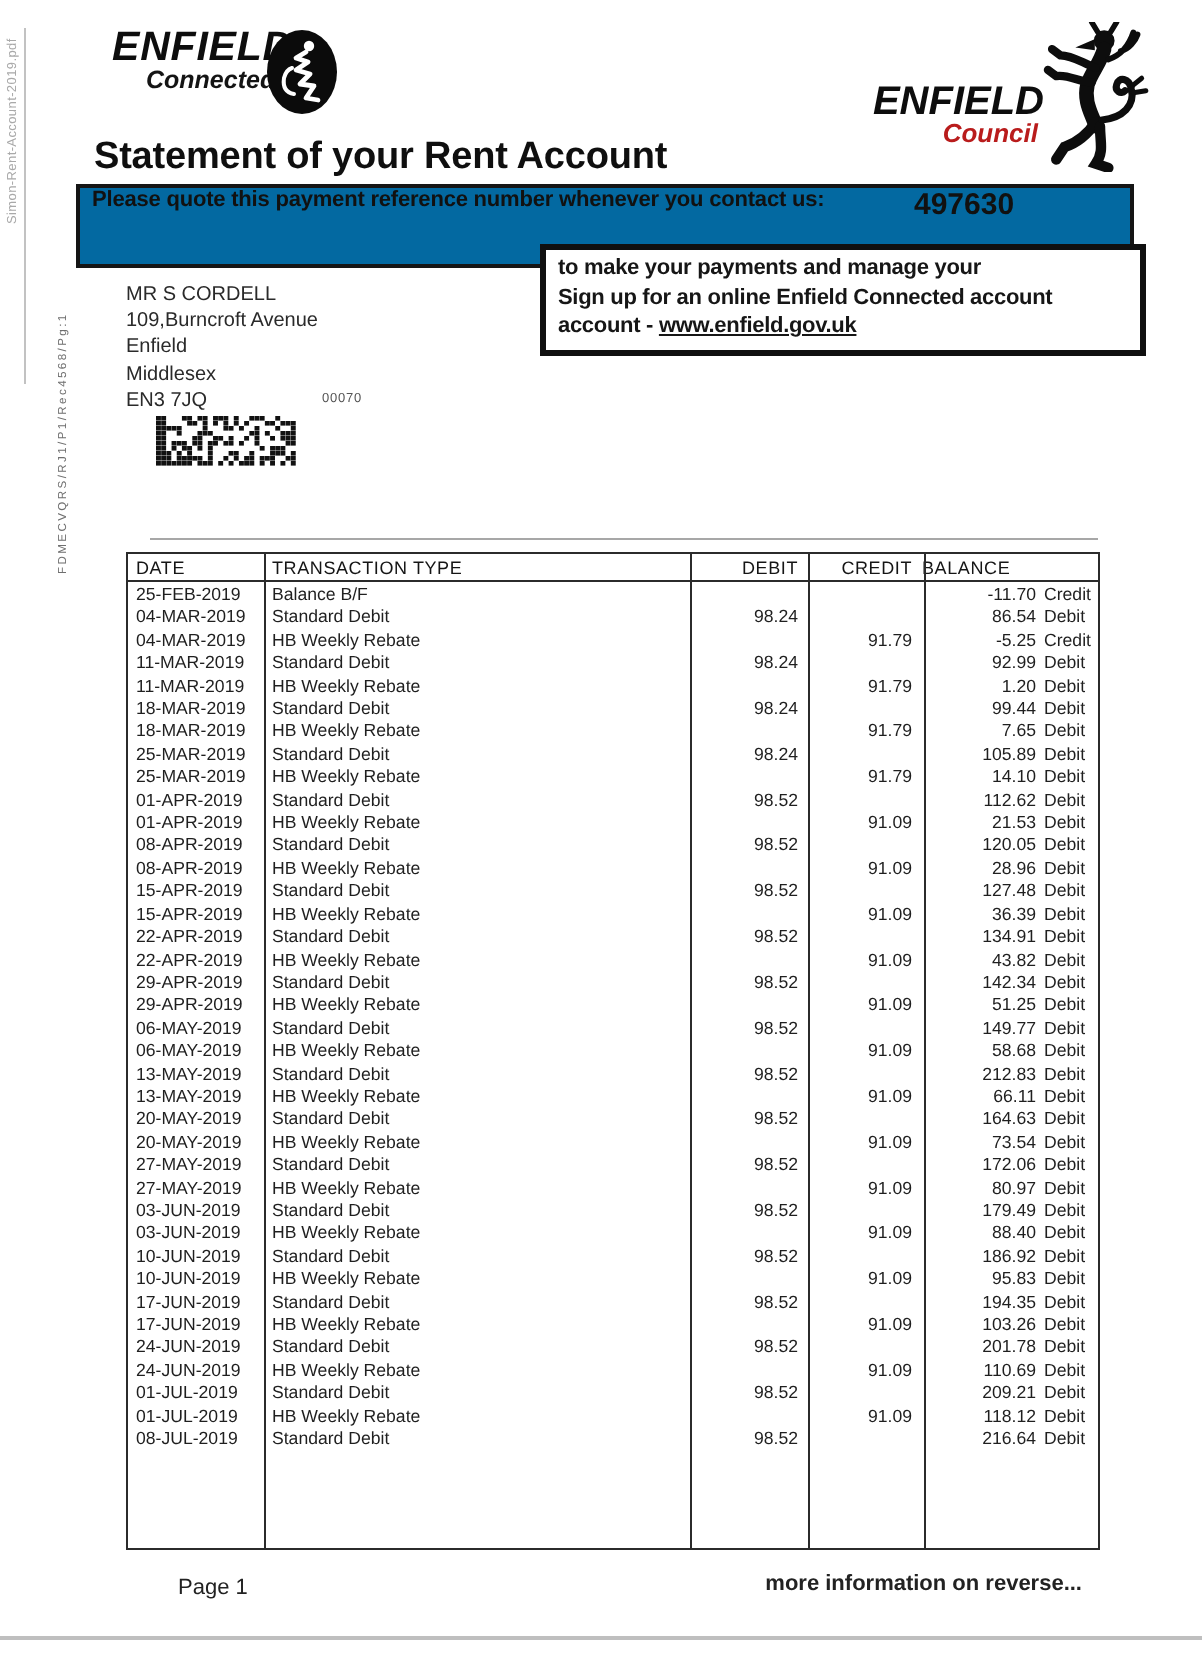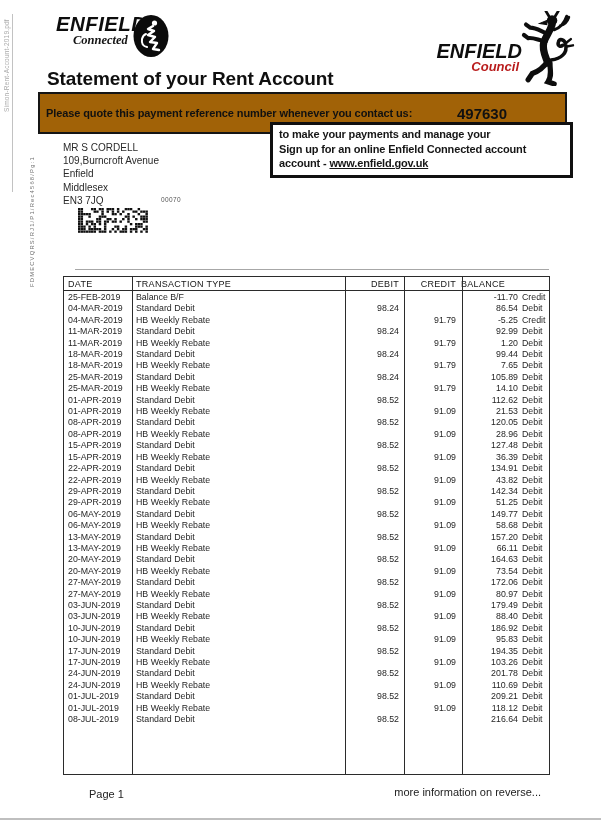--- a/index.html
+++ b/index.html
@@ -7,31 +7,31 @@
   body { font-family:"Liberation Sans", sans-serif; background:#fff; }
   .page { position:absolute; inset:0; width:601px; height:827px; background:#fff; color:#1e1e1e; overflow:hidden; }
 
   .vtext { position:absolute; transform:rotate(-90deg); transform-origin:0 0; white-space:nowrap; }
   .scan-filename { left:3px; top:112px; font-size:6.5px; color:#a9a9a9; letter-spacing:.2px; }
   .scan-code { left:29px; top:287px; font-size:5.8px; color:#6f6f6f; letter-spacing:1.2px; }
   .scan-line { position:absolute; left:12px; top:14px; width:1px; height:178px; background:#c2c2c2; }
 
   .logo-connected { position:absolute; left:56px; top:12px; }
   .lc-name { font-style:italic; font-weight:800; font-size:20.5px; letter-spacing:.4px; color:#0d0d0d; }
-  .lc-sub  { font-style:italic; font-weight:700; font-size:12.5px; color:#141414; margin:-3px 0 0 17px;font-family:Liberation Serif, serif; }
+  .lc-sub  { font-style:italic; font-weight:700; font-size:12.5px; color:#141414; margin:-3px 0 0 17px; }
   .lc-badge { position:absolute; left:132px; top:14px; width:38px; height:44px; }
 
   .logo-council { position:absolute; left:428px; top:40px; width:94px; text-align:right; }
   .cn-name { font-style:italic; font-weight:800; font-size:20px; color:#0d0d0d; }
   .cn-sub  { font-style:italic; font-weight:700; font-size:13px; color:#b91c1c; margin-top:-4px; padding-right:3px; }
   .council-crest { position:absolute; left:514px; top:11px; width:72px; height:75px; }
 
   .doc-title { position:absolute; left:47px; top:68px; font-size:19px; font-weight:700; color:#0f0f0f; letter-spacing:-.1px; }
 
-  .ref-box { position:absolute; left:38px; top:92px; width:529px; height:42px; border:2px solid #151515; display:flex; align-items:center; background:#a16207; }
+  .ref-box { position:absolute; left:38px; top:92px; width:529px; height:42px; border:2px solid #151515; display:flex; align-items:flex-start; background:#0369a1; }
   .ref-label { font-weight:700; font-size:11px; margin-left:6px; letter-spacing:-.1px; color:#111; }
   .ref-num { position:absolute; left:417px; font-weight:700; font-size:15px; color:#111; }
 
   .signup { position:absolute; left:270px; top:122px; width:303px; border:3px solid #101010; padding:2px 5px 4px 6px; font-size:11px; font-weight:700; line-height:14.6px; letter-spacing:-.15px; color:#161616; background:#fff; }
   .signup .link { text-decoration:underline; }
 
   .recipient { position:absolute; left:63px; top:141px; font-size:10px; line-height:13.2px; color:#2a2a2a; }
   .mail-code { position:absolute; left:161px; top:196px; font-size:6.5px; color:#555; letter-spacing:.4px; }
   .barcode { position:absolute; left:78px; top:208px; width:70px; height:25px; }
 
@@ -45,21 +45,21 @@
   .c-date { width:67px; padding-left:4px; }
   .c-type { width:213px; padding-left:5px; }
   .c-debit { width:59px; text-align:right; padding-right:4px; }
   .c-credit { width:58px; text-align:right; padding-right:5px; }
   .c-balance { width:88px; display:flex; }
   .c-balance .num { width:57px; text-align:right; }
   .c-balance .lab { padding-left:4px; }
   .t-header .c-balance { display:block; padding-right:2px; }
 
   .footer-page { position:absolute; left:63px; top:788px; font-size:11px; color:#222;padding-left:26px; }
-  .footer-more { position:absolute; left:350px; top:786px; width:191px; text-align:right; font-size:11px; color:#222; }
+  .footer-more { position:absolute; left:350px; top:786px; width:191px; text-align:right; font-size:11px; color:#222;font-weight:bold; }
   .bottom-rule { position:absolute; left:0; top:818px; width:601px; height:2px; background:#bfbfbf; }
 </style>
 </head>
 <body>
 
 <div class="page">
 
   <div class="vtext scan-filename">Simon-Rent-Account-2019.pdf</div>
   <div class="scan-line"></div>
   <div class="vtext scan-code">FDMECVQRS/RJ1/P1/Rec4568/Pg:1</div>
@@ -507,21 +507,21 @@
         <span class="lab">Debit</span>
       </span>
     </div>
 
     <div class="t-row">
       <span class="c-date">13-MAY-2019</span>
       <span class="c-type">Standard Debit</span>
       <span class="c-debit">98.52</span>
       <span class="c-credit"></span>
       <span class="c-balance">
-        <span class="num">157.20</span>
+        <span class="num">212.83</span>
         <span class="lab">Debit</span>
       </span>
     </div>
 
     <div class="t-row">
       <span class="c-date">13-MAY-2019</span>
       <span class="c-type">HB Weekly Rebate</span>
       <span class="c-debit"></span>
       <span class="c-credit">91.09</span>
       <span class="c-balance">

